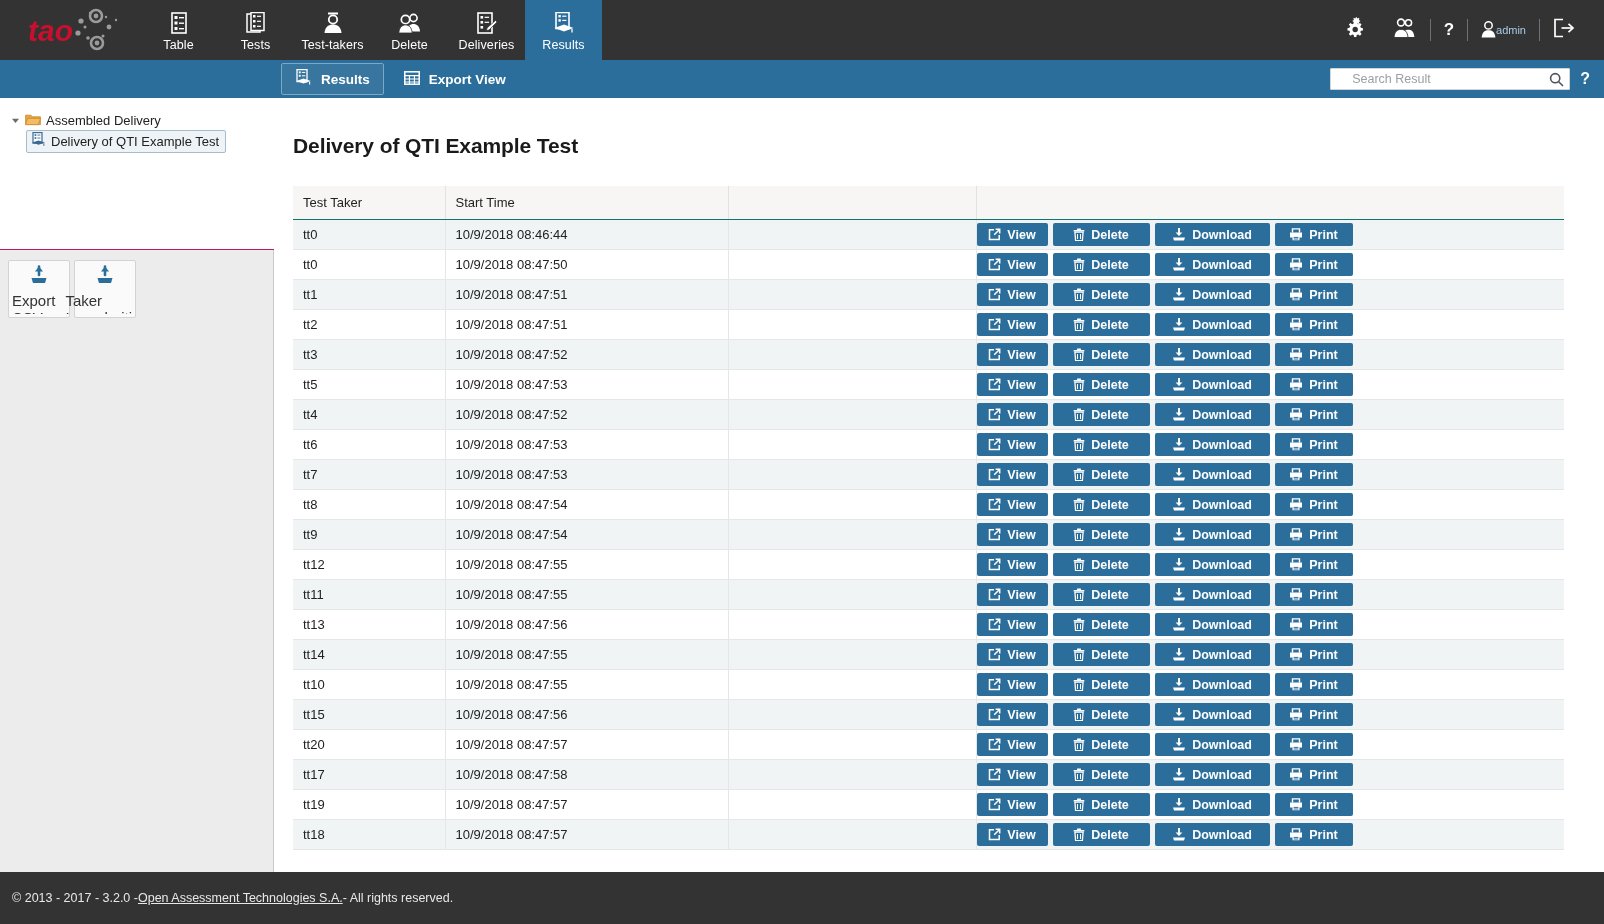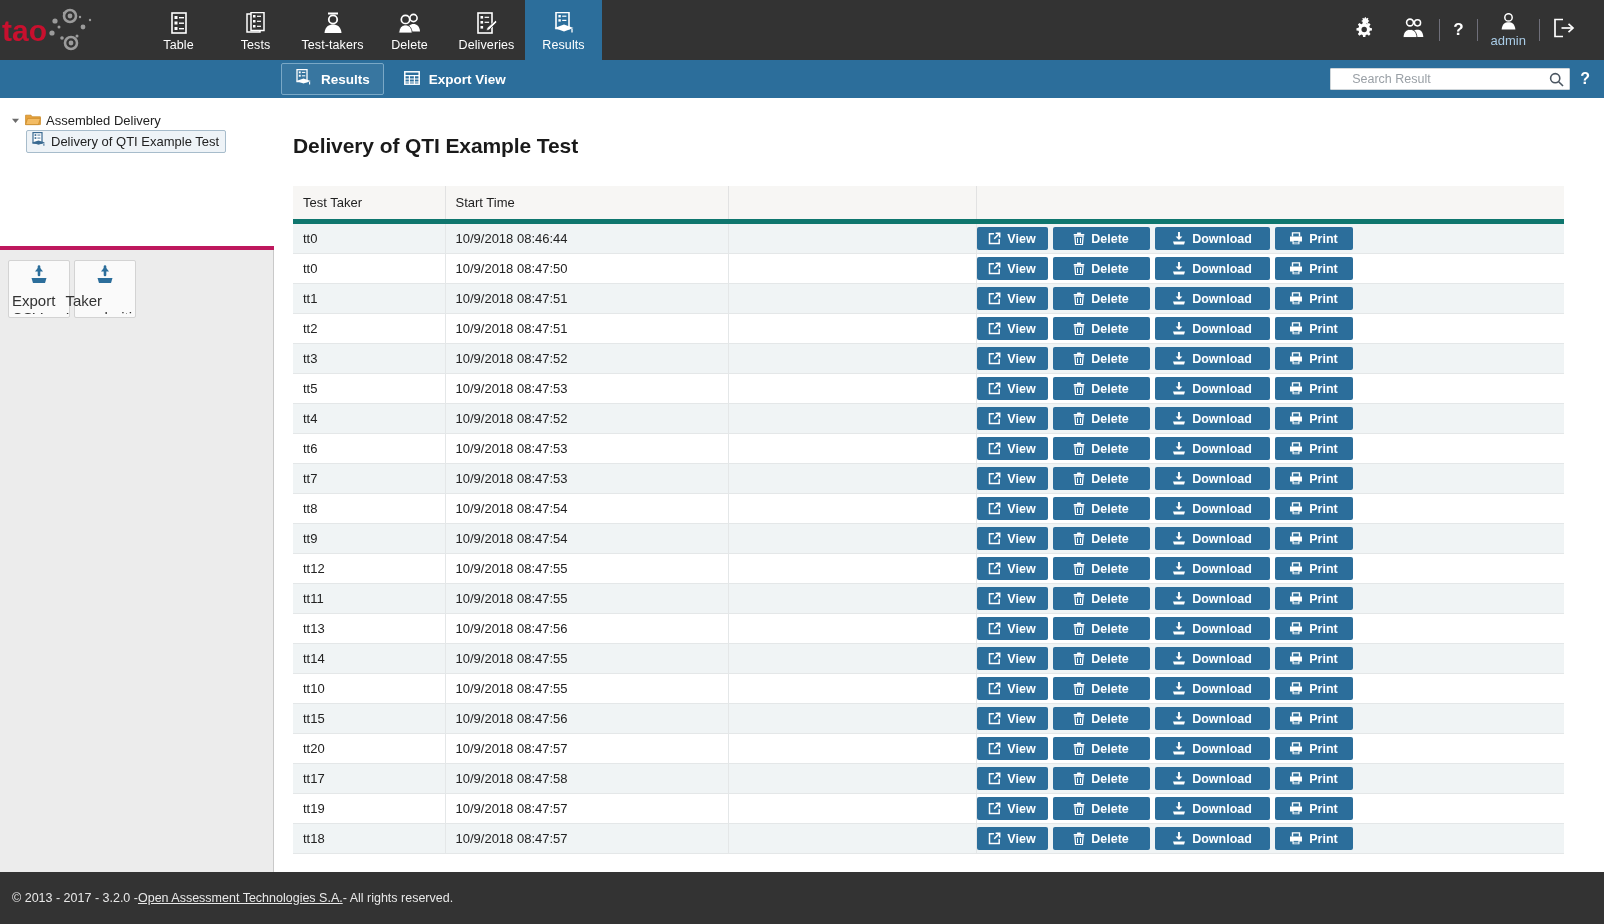--- a/index.html
+++ b/index.html
@@ -13,21 +13,21 @@
 
   
   .top-header {
     position: absolute; top: 0; left: 0;
     width: 1604px; height: 60px;
     background: #333333;
     display: flex; align-items: stretch;
   }
   .logo-wrap {
     width: 130px; display: flex; align-items: center;
-    justify-content: flex-start; flex: none;
+    justify-content: flex-end; flex: none; font-style: italic;
   }
   .logo-svg { display: block; }
 
   .main-nav { display: flex; align-items: stretch; flex: none; margin-left: 10px; }
   .nav-item {
     width: 77px; display: flex; flex-direction: column;
     align-items: center; justify-content: center;
     color: #ffffff; cursor: pointer; padding-top: 4px;
     text-decoration: none;
   }
@@ -40,21 +40,21 @@
     display: flex; align-items: center; flex: none;
     padding-right: 16px; gap: 0px;
   }
   .hr-icon {
     display: flex; align-items: center; justify-content: center;
     color: #ffffff; cursor: pointer; padding: 0 13px; height: 60px;
   }
   .hr-sep { width: 1px; height: 22px; background: #6f6f7a; }
   .user-chunk {
     display: flex; align-items: center; 
-    color: #9fc3e0; font-size: 13px; padding: 0 13px; cursor: pointer; flex-direction: column;
+    color: #9fc3e0; font-size: 11px; padding: 0 13px; cursor: pointer;
   }
   .user-chunk .uname { color: #a8cbe6; }
 
   
   .sub-bar {
     position: absolute; top: 60px; left: 0;
     width: 1604px; height: 38px;
     background: #2c6e9b;
     display: flex; align-items: center;
   }
@@ -90,21 +90,21 @@
 
   
   .sidebar {
     position: absolute; top: 98px; left: 0;
     width: 274px; height: 774px;
     background: #ececec;
     border-right: 1px solid #c9c9c9;
   }
   .tree-panel {
     background: #ffffff; width: 274px; height: 152px;
-    padding: 12px 0 0 0; border-bottom: 4px solid #be185d;
+    padding: 12px 0 0 0; border-bottom: 1px solid #be185d;
   }
   .tree-row {
     display: flex; align-items: center; gap: 5px;
     padding: 1px 0 1px 10px; font-size: 13px; color: #222; cursor: pointer;
     height: 21px;
   }
   .tree-row.child { padding-left: 28px; }
   .tree-toggle { width: 10px; display: flex; align-items: center; justify-content: center; }
   .tree-label { white-space: nowrap; }
   .tree-label.selected {
@@ -138,21 +138,21 @@
   }
 
   .results-table {
     margin: 28px 0 0 18px; width: 1271px;
     border-collapse: collapse; table-layout: fixed;
   }
   .results-table th {
     background: #f7f6f4; text-align: left;
     font-size: 13px; font-weight: normal; color: #222;
     padding: 9px 0 9px 10px; height: 31px;
-    border-bottom: 5px solid #0f766e; border-right: 1px solid #e2e2e2;
+    border-bottom: 1px solid #0f766e; border-right: 1px solid #e2e2e2;
   }
   .results-table th:last-child { border-right: none; }
   .results-table td {
     font-size: 13px; color: #222; height: 29.4px;
     padding: 0 0 0 10px;
     border-bottom: 1px solid #e4e7e8; border-right: 1px solid #e4e7e8;
     vertical-align: middle;
   }
   .results-table td:last-child { border-right: none; }
   .results-table tbody tr:nth-child(odd) { background: #f0f4f5; }

